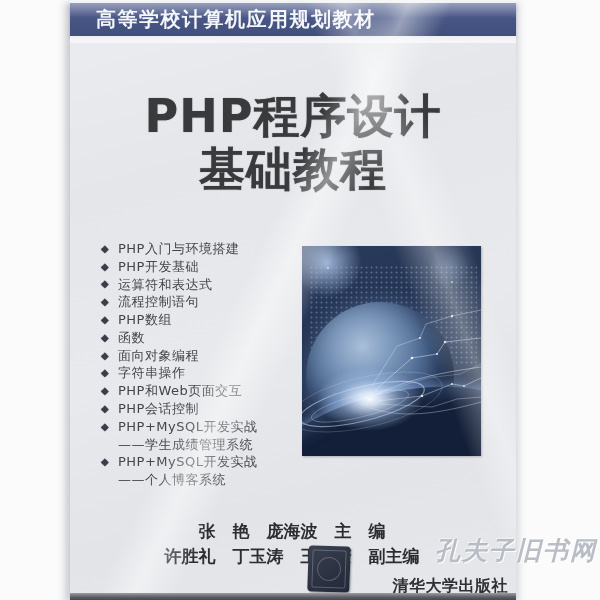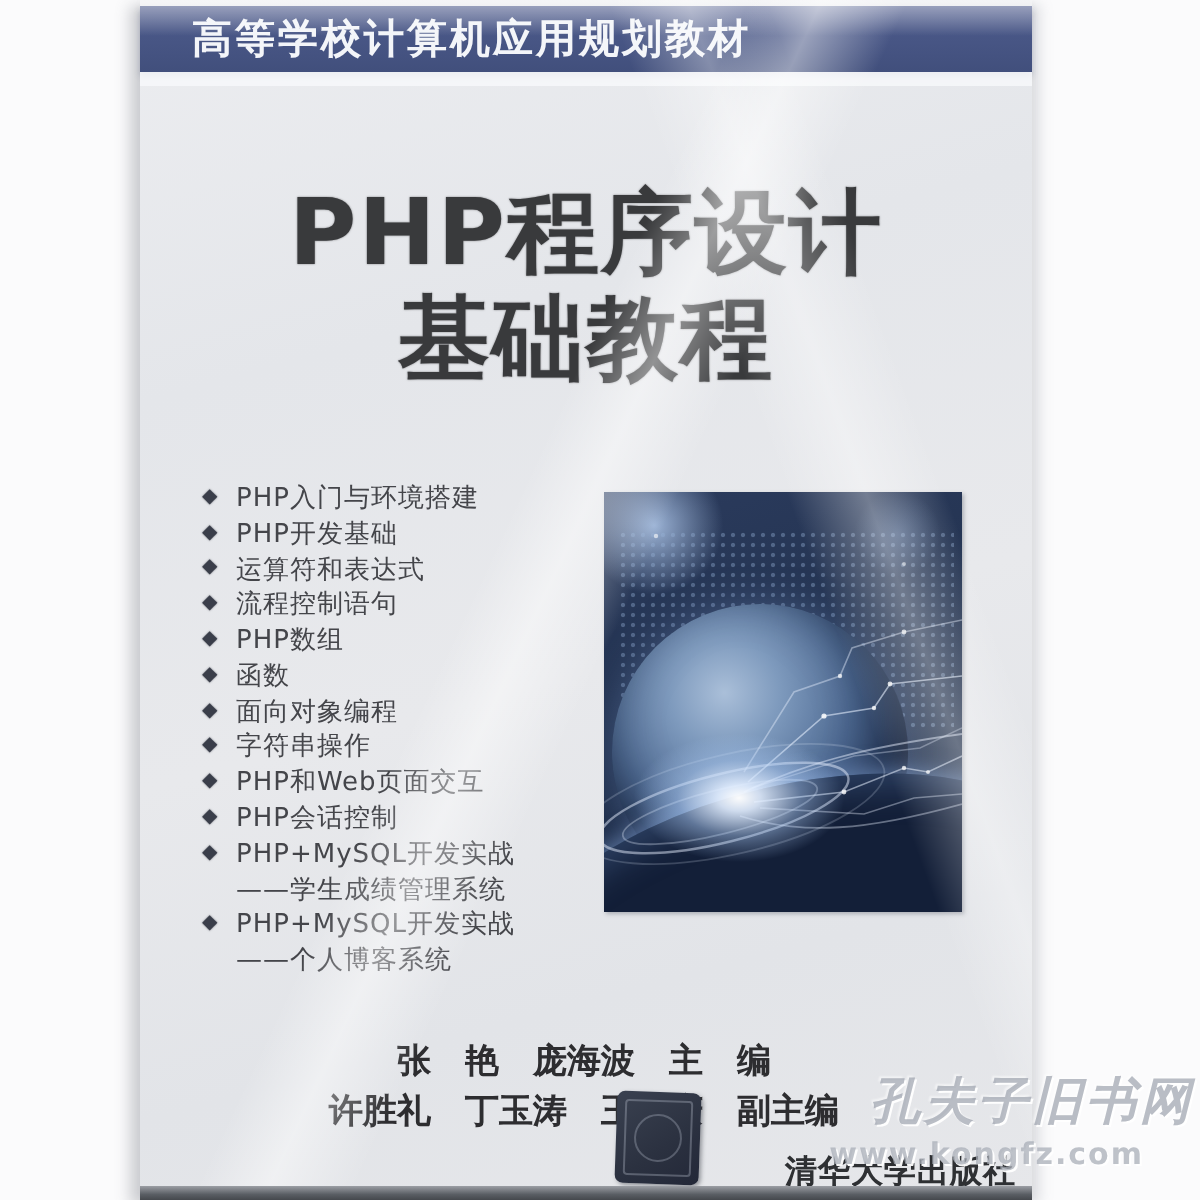--- a/index.html
+++ b/index.html
@@ -255,16 +255,15 @@
     </div>
 
     <div class="publisher">清华大学出版社</div>
 
     <div class="sheen"></div>
     <div class="bottom-edge"></div>
   </div>
 
   <div class="watermark">
     <div class="wm-name">孔夫子旧书网</div>
-    <div class="wm-url">www.kongfz.com</div>
   </div>
 
 </div>
 
 </body></html>

